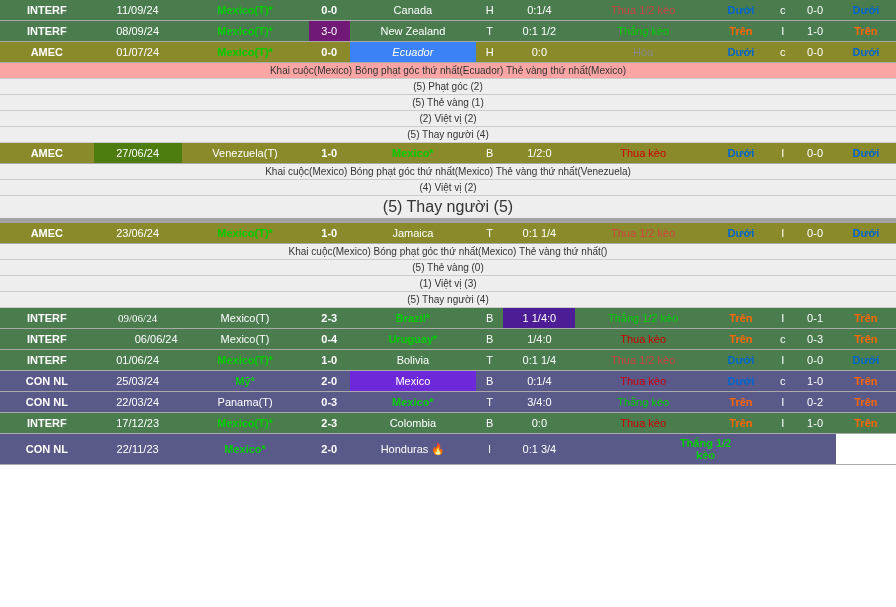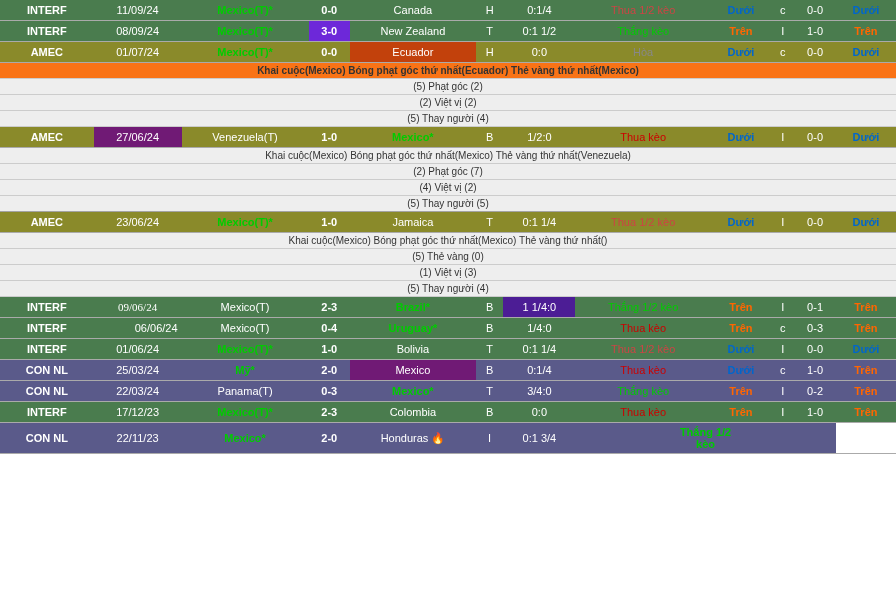--- a/index.html
+++ b/index.html
@@ -36,81 +36,81 @@
     <td style="background:#4a7c4e;"><span style="color:#cc4444">Thua 1/2 kèo</span></td>
     <td style="background:#4a7c4e;"><span style="color:#0066cc;font-weight:bold">Dưới</span></td>
     <td style="background:#4a7c4e;color:#fff;">c</td>
     <td style="background:#4a7c4e;color:#fff;">0-0</td>
     <td style="background:#4a7c4e;"><span style="color:#0066cc;font-weight:bold">Dưới</span></td>
   </tr>
       <tr style="border-bottom: 1px solid rgb(170, 170, 170);">
     <td style="background:#4a7c4e;color:#fff;font-weight:bold;padding:4px 6px;">INTERF</td>
     <td style="background:#4a7c4e;color:#fff;">08/09/24</td>
     <td style="background:#4a7c4e;"><span style="color:#00cc00;font-weight:bold">Mexico(T)*</span></td>
-    <td style="background:#6d28d9;color:#fff;font-weight:bold;">3-0</td>
+    <td style="background:#701a75;color:#fff;font-weight:normal;">3-0</td>
     <td style="background:#4a7c4e;"><span style="color:#fff">New Zealand</span></td>
     <td style="background:#4a7c4e;color:#fff;">T</td>
     <td style="background:#4a7c4e;color:#fff;">0:1 1/2</td>
     <td style="background:#4a7c4e;"><span style="color:#00cc00">Thắng kèo</span></td>
     <td style="background:#4a7c4e;"><span style="color:#ff6600;font-weight:bold">Trên</span></td>
     <td style="background:#4a7c4e;color:#fff;">I</td>
     <td style="background:#4a7c4e;color:#fff;">1-0</td>
     <td style="background:#4a7c4e;"><span style="color:#ff6600;font-weight:bold">Trên</span></td>
   </tr>
       <tr style="border-bottom: 1px solid rgb(170, 170, 170);">
     <td style="background:#8a8a2a;color:#fff;font-weight:bold;padding:4px 6px;">AMEC</td>
     <td style="background:#8a8a2a;color:#fff;">01/07/24</td>
     <td style="background:#8a8a2a;"><span style="color:#00cc00;font-weight:bold">Mexico(T)*</span></td>
     <td style="background:#8a8a2a;color:#fff;font-weight:bold;">0-0</td>
-    <td style="background:#c2410c;"><span style="color:#fff">Ecuador</span></td>
+    <td style="background:#3b82f6;font-style:italic;"><span style="color:#fff">Ecuador</span></td>
     <td style="background:#8a8a2a;color:#fff;">H</td>
     <td style="background:#8a8a2a;color:#fff;">0:0</td>
     <td style="background:#8a8a2a;"><span style="color:#888">Hòa</span></td>
     <td style="background:#8a8a2a;"><span style="color:#0066cc;font-weight:bold">Dưới</span></td>
     <td style="background:#8a8a2a;color:#fff;">c</td>
     <td style="background:#8a8a2a;color:#fff;">0-0</td>
     <td style="background:#8a8a2a;"><span style="color:#0066cc;font-weight:bold">Dưới</span></td>
   </tr>
-      <tr style="background: #f97316; font-weight: bold;">
+      <tr style="background: #fca5a5;">
         <td colspan="12" style="text-align:center;color:#333;font-size:10px;padding:2px 4px;border-bottom:1px solid #ccc;">Khai cuộc(Mexico)   Bóng phạt góc thứ nhất(Ecuador)   Thẻ vàng thứ nhất(Mexico)</td>
       </tr>
       <tr style="background: rgb(238, 238, 238);">
         <td colspan="12" style="text-align:center;color:#333;font-size:10px;padding:2px 4px;border-bottom:1px solid #ccc;">(5) Phạt góc (2)</td>
       </tr>
       <tr style="background: rgb(238, 238, 238);">
+        <td colspan="12" style="text-align:center;color:#333;font-size:10px;padding:2px 4px;border-bottom:1px solid #ccc;">(5) Thẻ vàng (1)</td>
+      </tr>
+      <tr style="background: rgb(238, 238, 238);">
         <td colspan="12" style="text-align:center;color:#333;font-size:10px;padding:2px 4px;border-bottom:1px solid #ccc;">(2) Việt vị (2)</td>
       </tr>
       <tr style="background: rgb(238, 238, 238);">
         <td colspan="12" style="text-align:center;color:#333;font-size:10px;padding:2px 4px;border-bottom:1px solid #ccc;">(5) Thay người (4)</td>
       </tr>
       <tr style="border-bottom: 1px solid rgb(170, 170, 170);">
     <td style="background:#8a8a2a;color:#fff;font-weight:bold;padding:4px 6px;">AMEC</td>
-    <td style="background:#701a75;color:#fff;">27/06/24</td>
+    <td style="background:#4d7c0f;color:#fff;">27/06/24</td>
     <td style="background:#8a8a2a;"><span style="color:#fff">Venezuela(T)</span></td>
     <td style="background:#8a8a2a;color:#fff;font-weight:bold;">1-0</td>
     <td style="background:#8a8a2a;"><span style="color:#00cc00;font-weight:bold">Mexico*</span></td>
     <td style="background:#8a8a2a;color:#fff;">B</td>
     <td style="background:#8a8a2a;color:#fff;">1/2:0</td>
     <td style="background:#8a8a2a;"><span style="color:#cc0000">Thua kèo</span></td>
     <td style="background:#8a8a2a;"><span style="color:#0066cc;font-weight:bold">Dưới</span></td>
     <td style="background:#8a8a2a;color:#fff;">I</td>
     <td style="background:#8a8a2a;color:#fff;">0-0</td>
     <td style="background:#8a8a2a;"><span style="color:#0066cc;font-weight:bold">Dưới</span></td>
   </tr>
       <tr style="background: rgb(238, 238, 238);">
         <td colspan="12" style="text-align:center;color:#333;font-size:10px;padding:2px 4px;border-bottom:1px solid #ccc;">Khai cuộc(Mexico)   Bóng phạt góc thứ nhất(Mexico)   Thẻ vàng thứ nhất(Venezuela)</td>
       </tr>
       <tr style="background: rgb(238, 238, 238);">
-        <td colspan="12" style="text-align:center;color:#333;font-size:10px;padding:2px 4px;border-bottom:1px solid #ccc;">(2) Phạt góc (7)</td>
-      </tr>
-      <tr style="background: rgb(238, 238, 238);">
         <td colspan="12" style="text-align:center;color:#333;font-size:10px;padding:2px 4px;border-bottom:1px solid #ccc;">(4) Việt vị (2)</td>
       </tr>
       <tr style="background: rgb(238, 238, 238);">
-        <td colspan="12" style="text-align:center;color:#333;font-size:10px;padding:2px 4px;border-bottom:1px solid #a3a3a3;">(5) Thay người (5)</td>
+        <td colspan="12" style="text-align:center;color:#333;font-size:16px;padding:2px 4px;border-bottom:5px solid #a3a3a3;">(5) Thay người (5)</td>
       </tr>
       <tr style="border-bottom: 1px solid rgb(170, 170, 170);">
     <td style="background:#8a8a2a;color:#fff;font-weight:bold;padding:4px 6px;">AMEC</td>
     <td style="background:#8a8a2a;color:#fff;">23/06/24</td>
     <td style="background:#8a8a2a;"><span style="color:#00cc00;font-weight:bold">Mexico(T)*</span></td>
     <td style="background:#8a8a2a;color:#fff;font-weight:bold;">1-0</td>
     <td style="background:#8a8a2a;"><span style="color:#fff">Jamaica</span></td>
     <td style="background:#8a8a2a;color:#fff;">T</td>
     <td style="background:#8a8a2a;color:#fff;">0:1 1/4</td>
     <td style="background:#8a8a2a;"><span style="color:#cc4444">Thua 1/2 kèo</span></td>
@@ -171,21 +171,21 @@
     <td style="background:#4a7c4e;"><span style="color:#0066cc;font-weight:bold">Dưới</span></td>
     <td style="background:#4a7c4e;color:#fff;">I</td>
     <td style="background:#4a7c4e;color:#fff;">0-0</td>
     <td style="background:#4a7c4e;"><span style="color:#0066cc;font-weight:bold">Dưới</span></td>
   </tr>
       <tr style="border-bottom: 1px solid rgb(170, 170, 170);">
     <td style="background:#5a5a8a;color:#fff;font-weight:bold;padding:4px 6px;">CON NL</td>
     <td style="background:#5a5a8a;color:#fff;">25/03/24</td>
     <td style="background:#5a5a8a;"><span style="color:#00cc00;font-weight:bold">Mỹ*</span></td>
     <td style="background:#5a5a8a;color:#fff;font-weight:bold;">2-0</td>
-    <td style="background:#701a75;"><span style="color:#fff">Mexico</span></td>
+    <td style="background:#6d28d9;"><span style="color:#fff">Mexico</span></td>
     <td style="background:#5a5a8a;color:#fff;">B</td>
     <td style="background:#5a5a8a;color:#fff;">0:1/4</td>
     <td style="background:#5a5a8a;"><span style="color:#cc0000">Thua kèo</span></td>
     <td style="background:#5a5a8a;"><span style="color:#0066cc;font-weight:bold">Dưới</span></td>
     <td style="background:#5a5a8a;color:#fff;">c</td>
     <td style="background:#5a5a8a;color:#fff;">1-0</td>
     <td style="background:#5a5a8a;"><span style="color:#ff6600;font-weight:bold">Trên</span></td>
   </tr>
       <tr style="border-bottom: 1px solid rgb(170, 170, 170);">
     <td style="background:#5a5a8a;color:#fff;font-weight:bold;padding:4px 6px;">CON NL</td>

